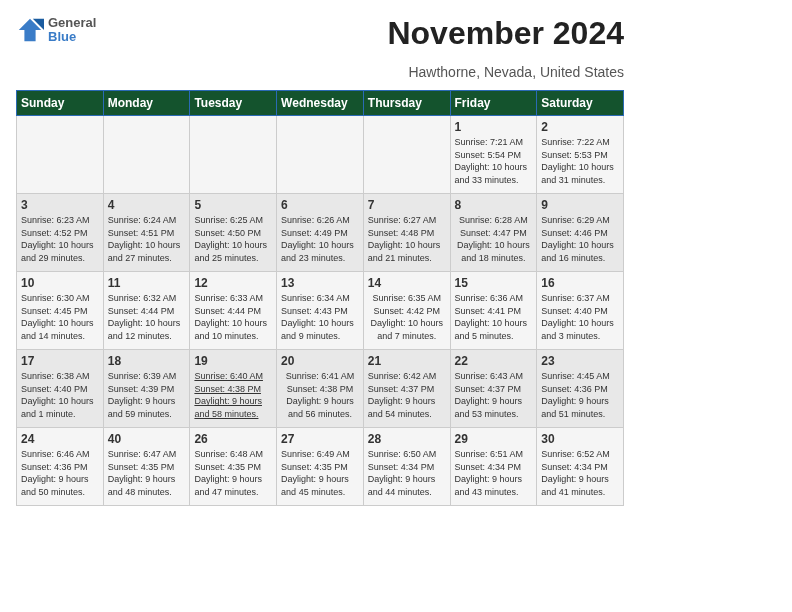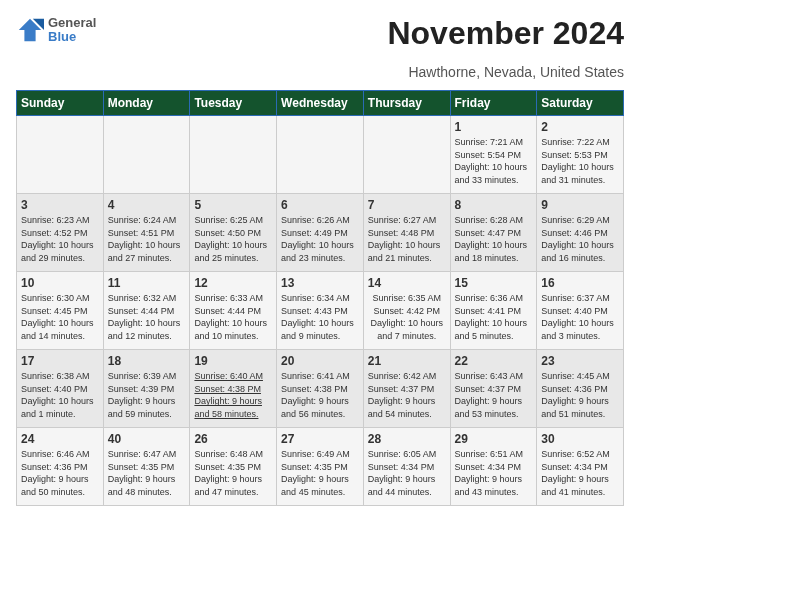--- a/index.html
+++ b/index.html
@@ -183,21 +183,21 @@
           </td>
           <td>
             <span class="day-num">7</span>
             <div class="day-info" style="white-space: pre-line;">Sunrise: 6:27 AM
 Sunset: 4:48 PM
 Daylight: 10 hours
 and 21 minutes.</div>
           </td>
           <td>
             <span class="day-num">8</span>
-            <div class="day-info" style="white-space: pre-line;">Sunrise: 6:28 AM
+            <div class="day-info" style="white-space: pre-line; text-align: center;">Sunrise: 6:28 AM
 Sunset: 4:47 PM
 Daylight: 10 hours
 and 18 minutes.</div>
           </td>
           <td>
             <span class="day-num">9</span>
             <div class="day-info" style="white-space: pre-line;">Sunrise: 6:29 AM
 Sunset: 4:46 PM
 Daylight: 10 hours
 and 16 minutes.</div>
@@ -271,21 +271,21 @@
           </td>
           <td>
             <span class="day-num">19</span>
             <div class="day-info" style="white-space: pre-line; text-decoration: underline;">Sunrise: 6:40 AM
 Sunset: 4:38 PM
 Daylight: 9 hours
 and 58 minutes.</div>
           </td>
           <td>
             <span class="day-num">20</span>
-            <div class="day-info" style="white-space: pre-line;">Sunrise: 6:41 AM
+            <div class="day-info" style="white-space: pre-line; text-align: center;">Sunrise: 6:41 AM
 Sunset: 4:38 PM
 Daylight: 9 hours
 and 56 minutes.</div>
           </td>
           <td>
             <span class="day-num">21</span>
             <div class="day-info" style="white-space: pre-line;">Sunrise: 6:42 AM
 Sunset: 4:37 PM
 Daylight: 9 hours
 and 54 minutes.</div>
@@ -329,21 +329,21 @@
           </td>
           <td>
             <span class="day-num">27</span>
             <div class="day-info" style="white-space: pre-line;">Sunrise: 6:49 AM
 Sunset: 4:35 PM
 Daylight: 9 hours
 and 45 minutes.</div>
           </td>
           <td>
             <span class="day-num">28</span>
-            <div class="day-info" style="white-space: pre-line;">Sunrise: 6:05 AM
+            <div class="day-info" style="white-space: pre-line;">Sunrise: 6:50 AM
 Sunset: 4:34 PM
 Daylight: 9 hours
 and 44 minutes.</div>
           </td>
           <td>
             <span class="day-num">29</span>
             <div class="day-info" style="white-space: pre-line;">Sunrise: 6:51 AM
 Sunset: 4:34 PM
 Daylight: 9 hours
 and 43 minutes.</div>

